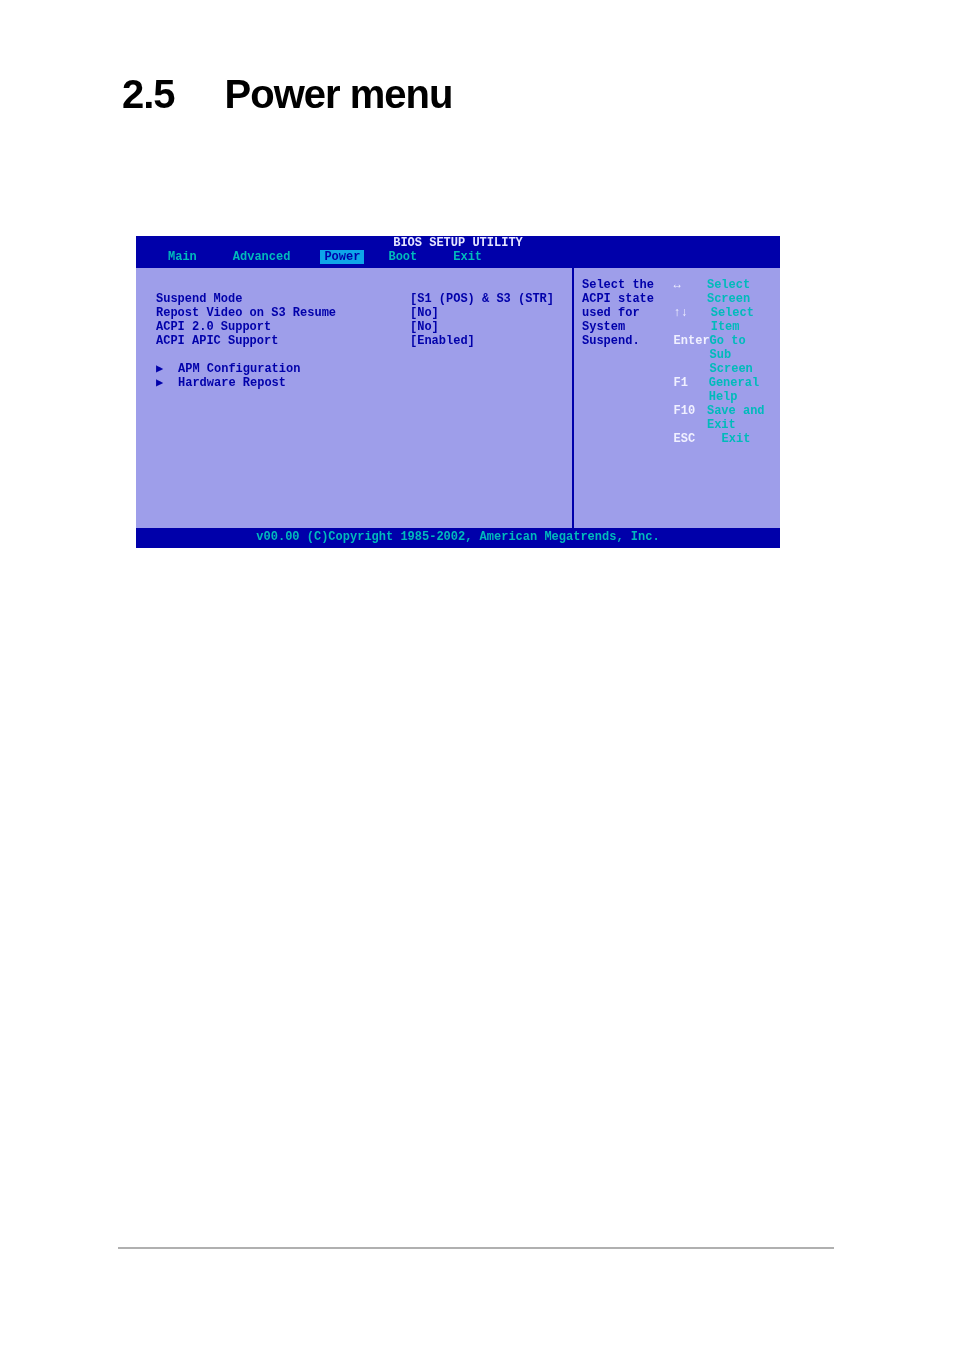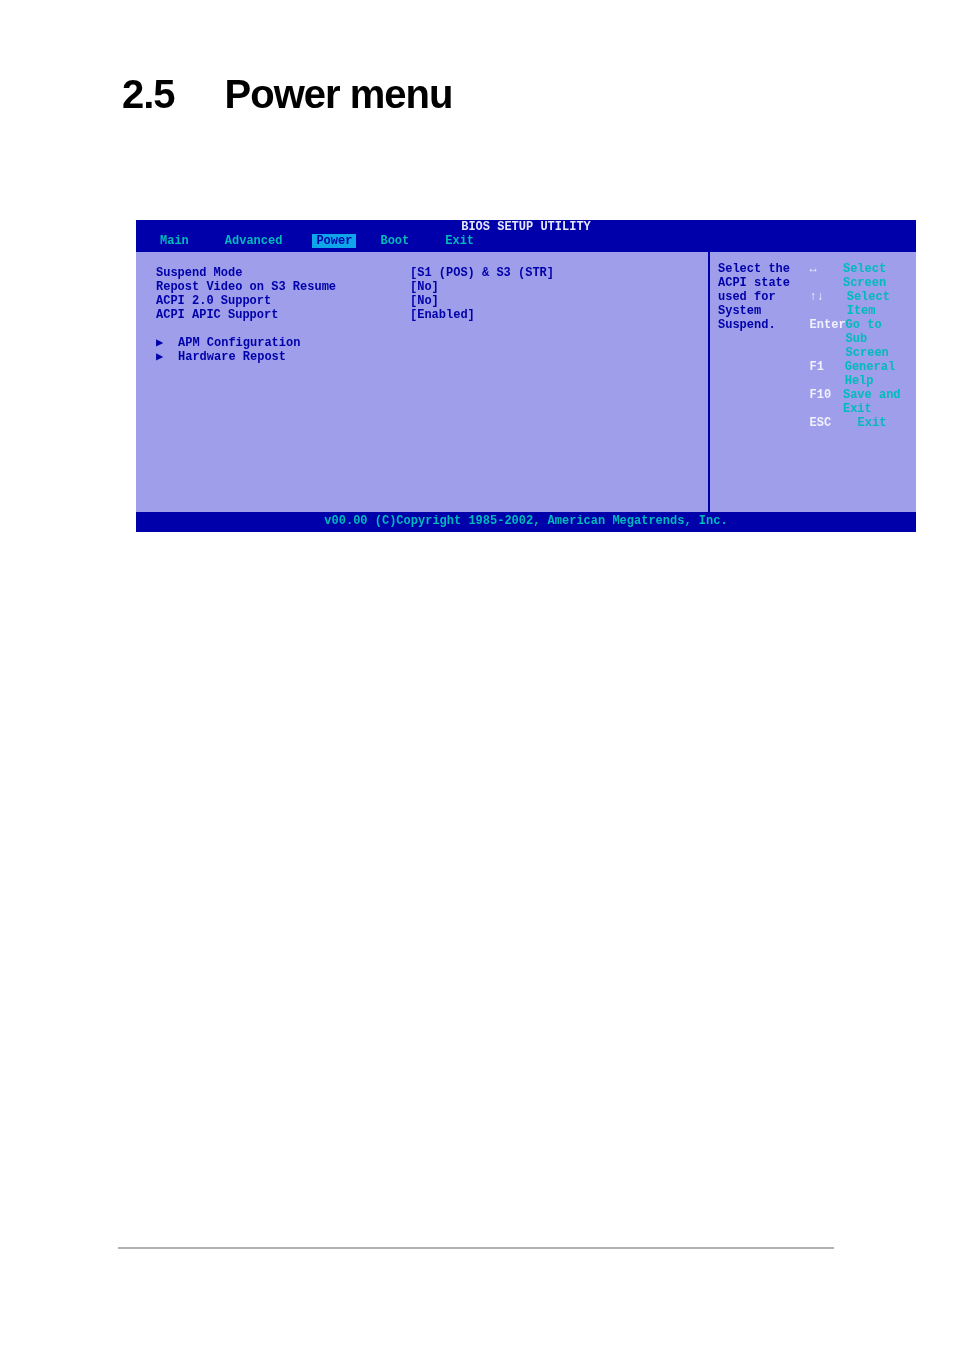--- a/index.html
+++ b/index.html
@@ -19,23 +19,23 @@
     font-size: 40px;
     color: #000;
     letter-spacing: -1px;
   }
   .page-heading .num {
     font-weight: 700;
     margin-right: 50px;
   }
   .bios-wrap {
     position: absolute;
-    top: 220px;
+    top: 236px;
     left: 136px;
-    width: 780px;
+    width: 644px;
     background: #0000aa;
     font-family: 'Courier New', monospace;
     font-size: 12px;
     font-weight: bold;
     color: #e6e6ff;
   }
   .bios-title {
     text-align: center;
     padding: 0;
     color: #e6e6ff;
@@ -44,37 +44,37 @@
   .bios-menubar {
     display: flex;
     gap: 0;
     padding: 0 0 2px 0;
     line-height: 14px;
   }
   .bios-menubar span {
     color: #00bbbb;
     padding: 0 12px 0 24px;
   }
-  .bios-menubar span.first { padding-left: 24px; }
+  .bios-menubar span.first { padding-left: 32px; }
   .bios-menubar span.active {
     background: #0ea5e9;
     color: #0000aa;
     padding: 0 4px;
     margin-left: 18px;
   }
   .bios-body {
     display: flex;
     background: #9e9eea;
     color: #0000aa;
     height: 262px;
     border-top: 2px solid #0000aa;
   }
   .bios-left {
     flex: 1;
-    padding: 0 10px 10px 20px;
+    padding: 10px 10px 10px 20px;
     border-right: 2px solid #0000aa;
     position: relative;
   }
   .bios-right {
     width: 206px;
     padding: 10px 8px;
     display: flex;
     justify-content: flex-end;
   }
   .setting-row {

